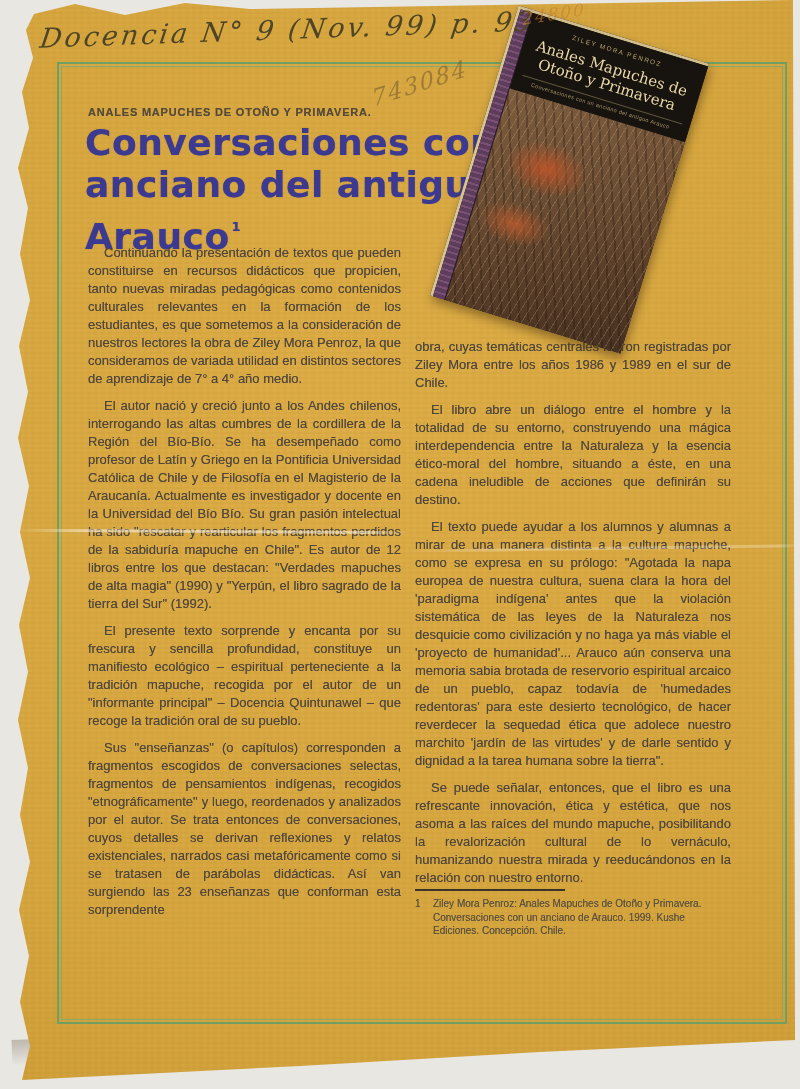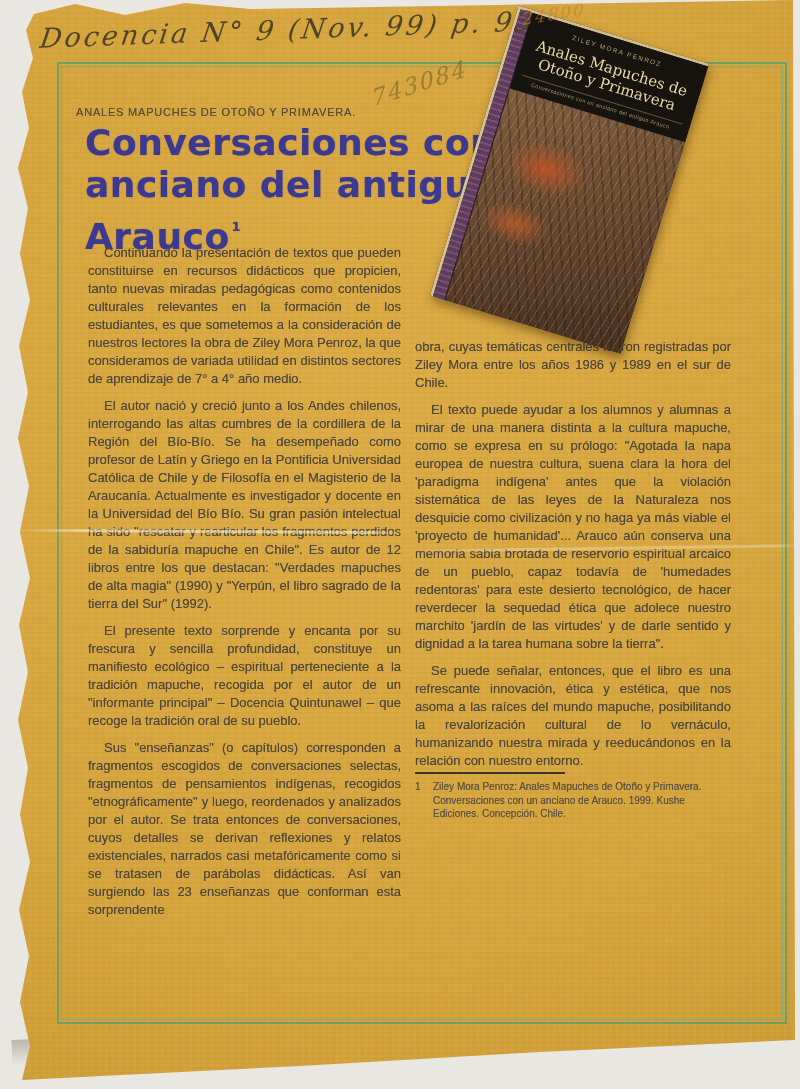--- a/index.html
+++ b/index.html
@@ -49,23 +49,24 @@
   }
   .hand-code1{
     left:522px;top:4px;font-size:17px;letter-spacing:2px;
     color:rgba(200,125,45,.62);transform:rotate(-9deg) skewX(-8deg);
   }
   .hand-code2{
     left:370px;top:70px;font-size:23px;letter-spacing:2px;
     color:rgba(110,90,45,.55);transform:rotate(-18deg) skewX(-10deg);
   }
   .kicker{
-    position:absolute;left:76px;top:106px;z-index:4;
+    position:absolute;left:88px;top:106px;z-index:4;
     font-size:11px;letter-spacing:.8px;color:#564a3a;
     text-shadow:0 0 .6px rgba(86,74,58,.7);
+    font-weight:bold;
   }
   .title{
     position:absolute;left:85px;top:122px;margin:0;z-index:4;width:560px;
     font-family:"DejaVu Sans", sans-serif;font-weight:800;
     font-size:36px;line-height:42px;letter-spacing:.5px;
     color:#3c3a90;text-shadow:0 0 1px rgba(60,58,144,.55);
   }
   .title sup{font-size:13px;vertical-align:18px;margin-left:2px;}
   .col{
     position:absolute;z-index:4;
@@ -154,20 +155,21 @@
 
   <div class="col col-left">
     <p>Continuando la presentación de textos que pueden constituirse en recursos didácticos que propicien, tanto nuevas miradas pedagógicas como contenidos culturales relevantes en la formación de los estudiantes, es que sometemos a la consideración de nuestros lectores la obra de Ziley Mora Penroz, la que consideramos de variada utilidad en distintos sectores de aprendizaje de 7° a 4° año medio.</p>
     <p>El autor nació y creció junto a los Andes chilenos, interrogando las altas cumbres de la cordillera de la Región del Bío-Bío. Se ha desempeñado como profesor de Latín y Griego en la Pontificia Universidad Católica de Chile y de Filosofía en el Magisterio de la Araucanía. Actualmente es investigador y docente en la Universidad del Bío Bío. Su gran pasión intelectual ha sido "rescatar y rearticular los fragmentos perdidos de la sabiduría mapuche en Chile". Es autor de 12 libros entre los que destacan: "Verdades mapuches de alta magia" (1990) y "Yerpún, el libro sagrado de la tierra del Sur" (1992).</p>
     <p>El presente texto sorprende y encanta por su frescura y sencilla profundidad, constituye un manifiesto ecológico – espiritual perteneciente a la tradición mapuche, recogida por el autor de un "informante principal" – Docencia Quintunawel – que recoge la tradición oral de su pueblo.</p>
     <p>Sus "enseñanzas" (o capítulos) corresponden a fragmentos escogidos de conversaciones selectas, fragmentos de pensamientos indígenas, recogidos "etnográficamente" y luego, reordenados y analizados por el autor. Se trata entonces de conversaciones, cuyos detalles se derivan reflexiones y relatos existenciales, narrados casi metafóricamente como si se tratasen de parábolas didácticas. Así van surgiendo las 23 enseñanzas que conforman esta sorprendente</p>
   </div>
 
   <div class="col col-right">
     <p class="noindent">obra, cuyas temáticas centrales fueron registradas por Ziley Mora entre los años 1986 y 1989 en el sur de Chile.</p>
+    <p>El libro abre un diálogo entre el hombre y la totalidad de su entorno, construyendo una mágica interdependencia entre la Naturaleza y la esencia ético-moral del hombre, situando a éste, en una cadena ineludible de acciones que definirán su destino.</p>
     <p>El texto puede ayudar a los alumnos y alumnas a mirar de una manera distinta a la cultura mapuche, como se expresa en su prólogo: "Agotada la napa europea de nuestra cultura, suena clara la hora del 'paradigma indígena' antes que la violación sistemática de las leyes de la Naturaleza nos desquicie como civilización y no haga ya más viable el 'proyecto de humanidad'... Arauco aún conserva una memoria sabia brotada de reservorio espiritual arcaico de un pueblo, capaz todavía de 'humedades redentoras' para este desierto tecnológico, de hacer reverdecer la sequedad ética que adolece nuestro marchito 'jardín de las virtudes' y de darle sentido y dignidad a la tarea humana sobre la tierra".</p>
     <p>Se puede señalar, entonces, que el libro es una refrescante innovación, ética y estética, que nos asoma a las raíces del mundo mapuche, posibilitando la revalorización cultural de lo vernáculo, humanizando nuestra mirada y reeducándonos en la relación con nuestro entorno.</p>
 
     <div class="footnote">
       <div class="footnote-rule"></div>
       <span class="fn-marker">1</span>
       <span class="fn-text">Ziley Mora Penroz: Anales Mapuches de Otoño y Primavera. Conversaciones con un anciano de Arauco. 1999. Kushe Ediciones. Concepción. Chile.</span>
     </div>
   </div>
 

